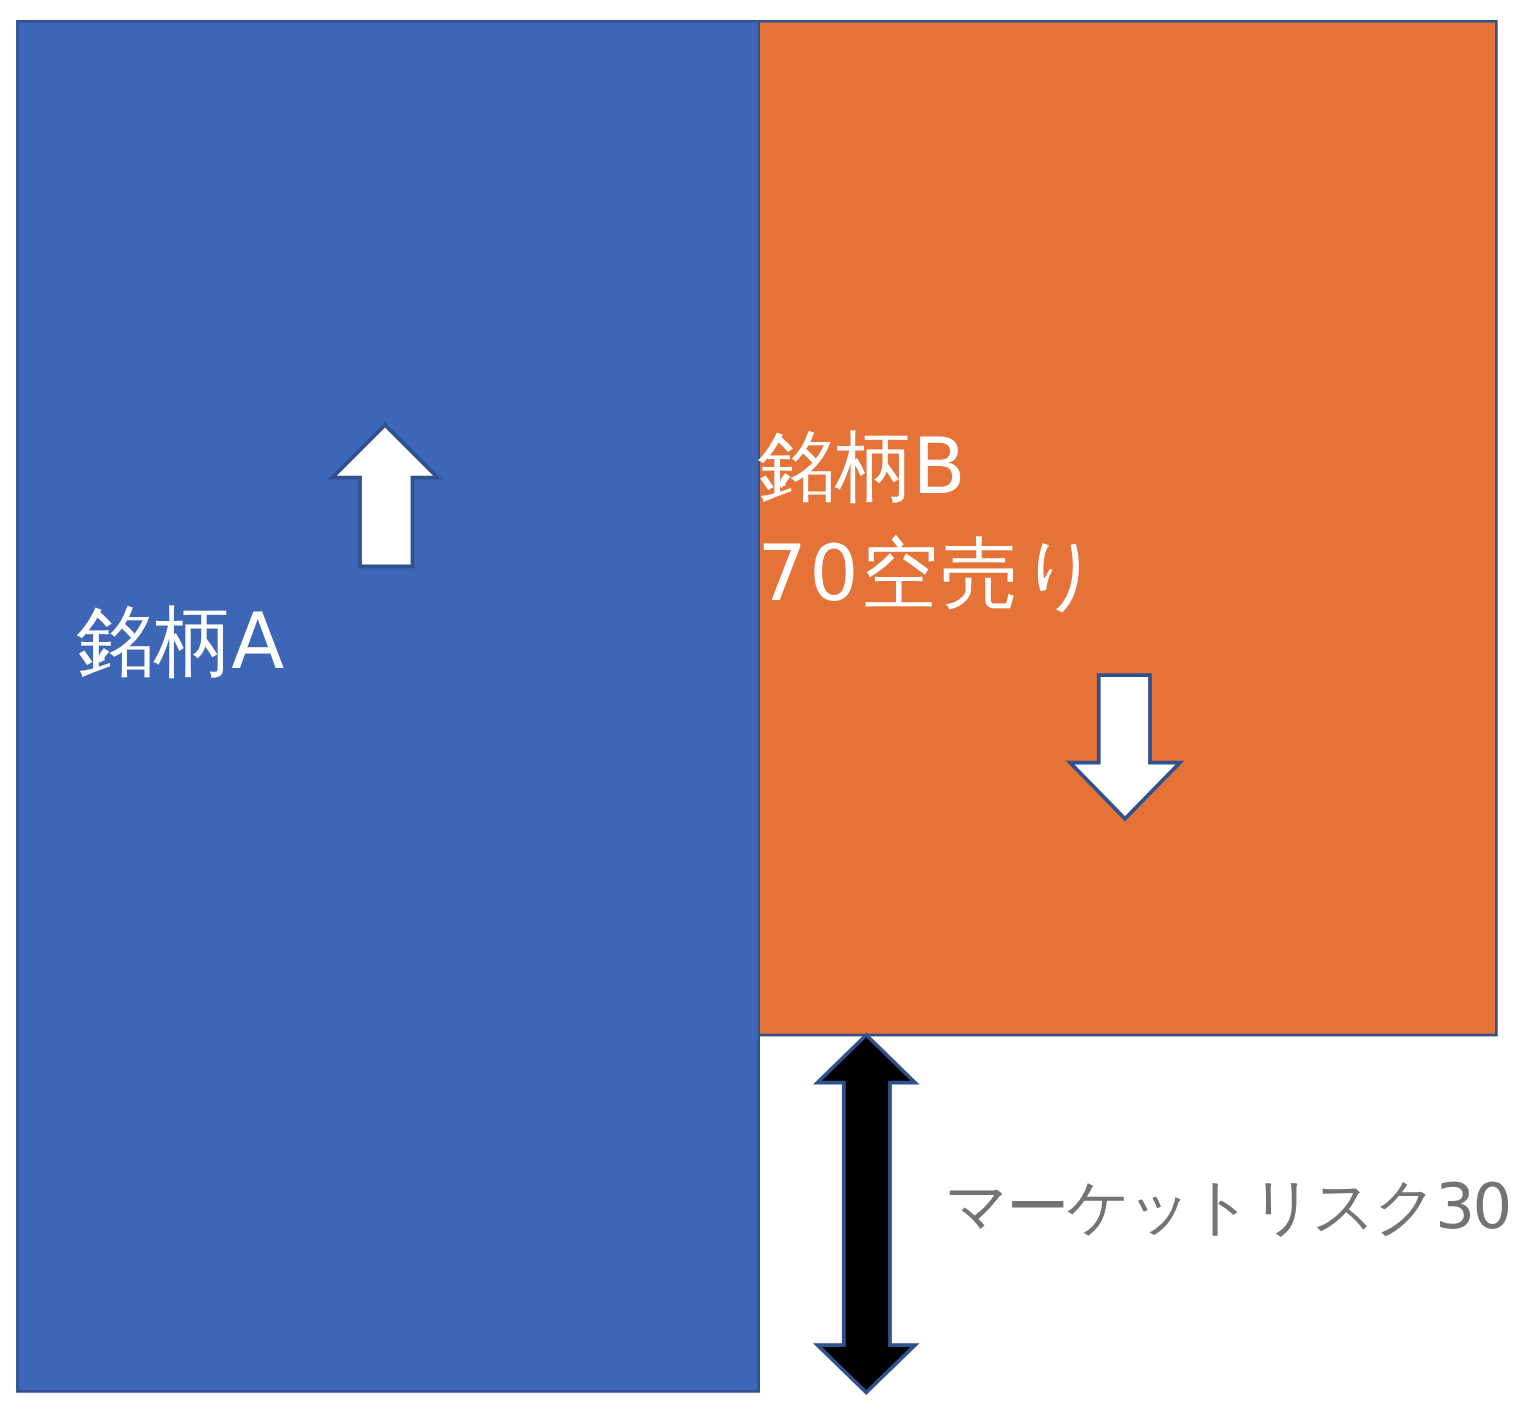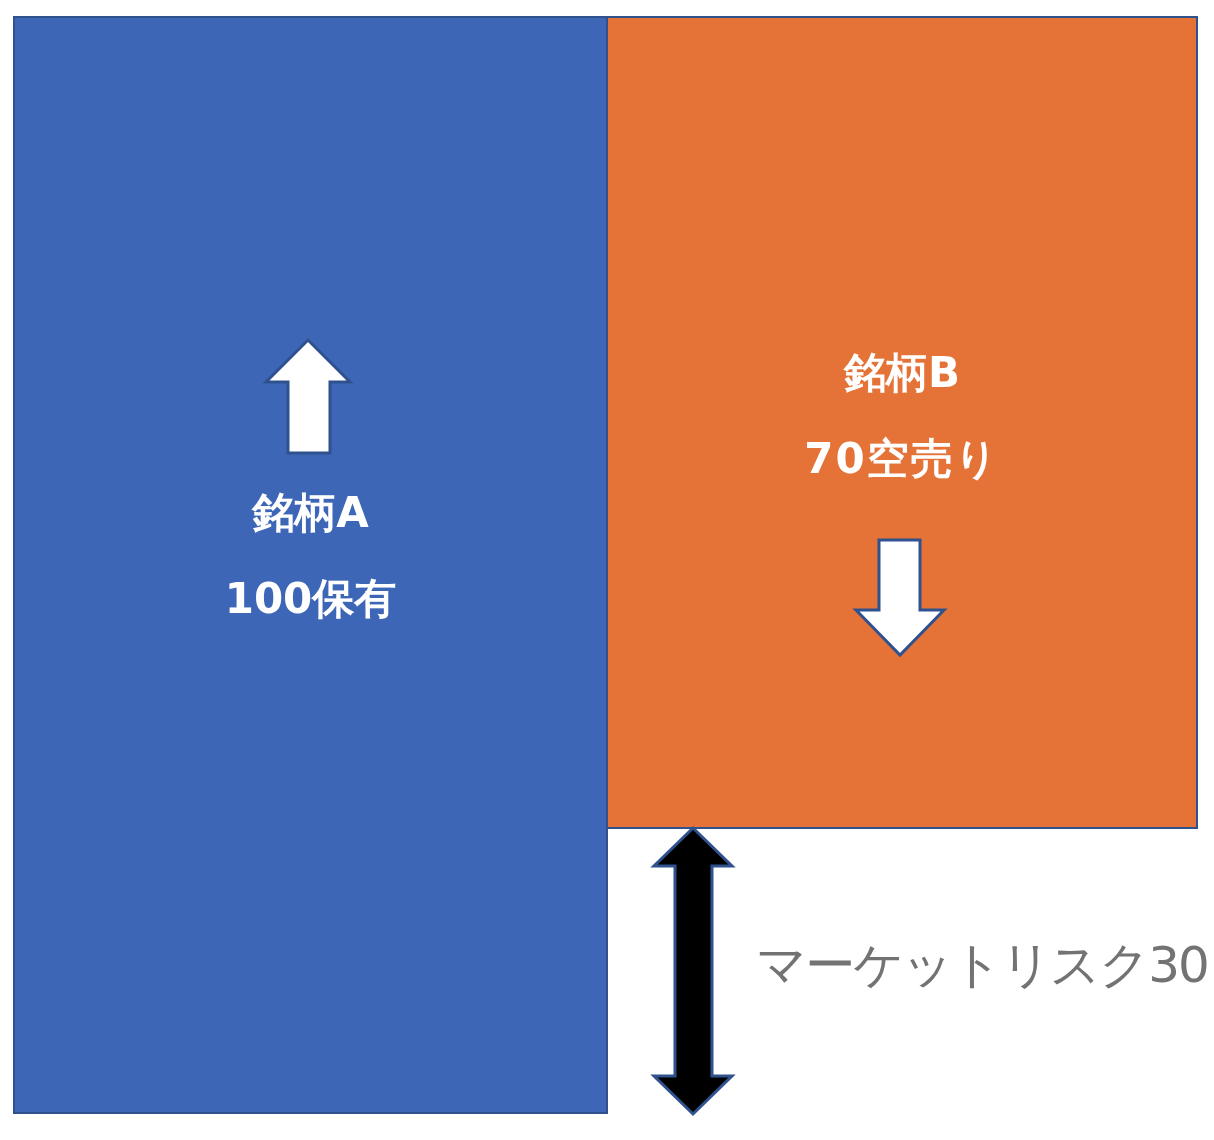--- a/index.html
+++ b/index.html
@@ -1,42 +1,41 @@
 <!DOCTYPE html>
 <html><head>
 <meta charset="utf-8">
 <style>
   html, body { margin: 0; padding: 0; background: #ffffff; }
   body { width: 1214px; height: 1140px; position: relative; overflow: hidden;
          font-family: "DejaVu Sans", "Liberation Sans", sans-serif; }
   .rect { position: absolute; box-sizing: border-box; border: 2px solid #2f528f; }
   .rect-a { left: 13px; top: 16px; width: 595px; height: 1098px; }
   .rect-b { left: 606px; top: 16px; width: 592px; height: 813px; }
-  .label { position: absolute; color: #ffffff; text-align: center; font-weight: 700;
-           font-size: 42px; line-height: 86px; white-space: nowrap; }
-  .label-a { left: 13px; width: 595px; top: 470px; }
+  .label { position: absolute; color: #ffffff; text-align: left; font-weight: 400;
+           font-size: 62px; line-height: 86px; white-space: nowrap; }
+  .label-a { left: 13px; width: 595px; top: 470px; padding-left: 48px; }
   .label-b { left: 606px; width: 592px; top: 330px; }
   .label-b .line2 { letter-spacing: 2px; }
   .risk-text { position: absolute; left: 756px; top: 935px; font-size: 50px;
                line-height: 60px; color: #737373; white-space: nowrap; letter-spacing: -2px; }
   svg.arrow { position: absolute; overflow: visible; }
 </style>
 </head>
 <body>
 
 <div class="rect rect-a" style="background:#3e66b6;"></div>
 <div class="rect rect-b" style="background:#e57236;"></div>
 
 <svg class="arrow" style="left:262px; top:338px;" width="92" height="118" viewBox="0 0 92 118">
   <polygon points="46,2 88,44 68,44 68,115 26,115 26,44 4,44" fill="#ffffff" stroke="#2f528f" stroke-width="3" stroke-linejoin="miter"></polygon>
 </svg>
 
 <div class="label label-a">
   <div>銘柄A</div>
-  <div>100保有</div>
 </div>
 
 <div class="label label-b">
   <div>銘柄B</div>
   <div class="line2">70空売り</div>
 </div>
 
 <svg class="arrow" style="left:852px; top:538px;" width="96" height="122" viewBox="0 0 96 122">
   <polygon points="27,2 68,2 68,72 92,72 48,117 4,72 27,72" fill="#ffffff" stroke="#2f528f" stroke-width="3" stroke-linejoin="miter"></polygon>
 </svg>

